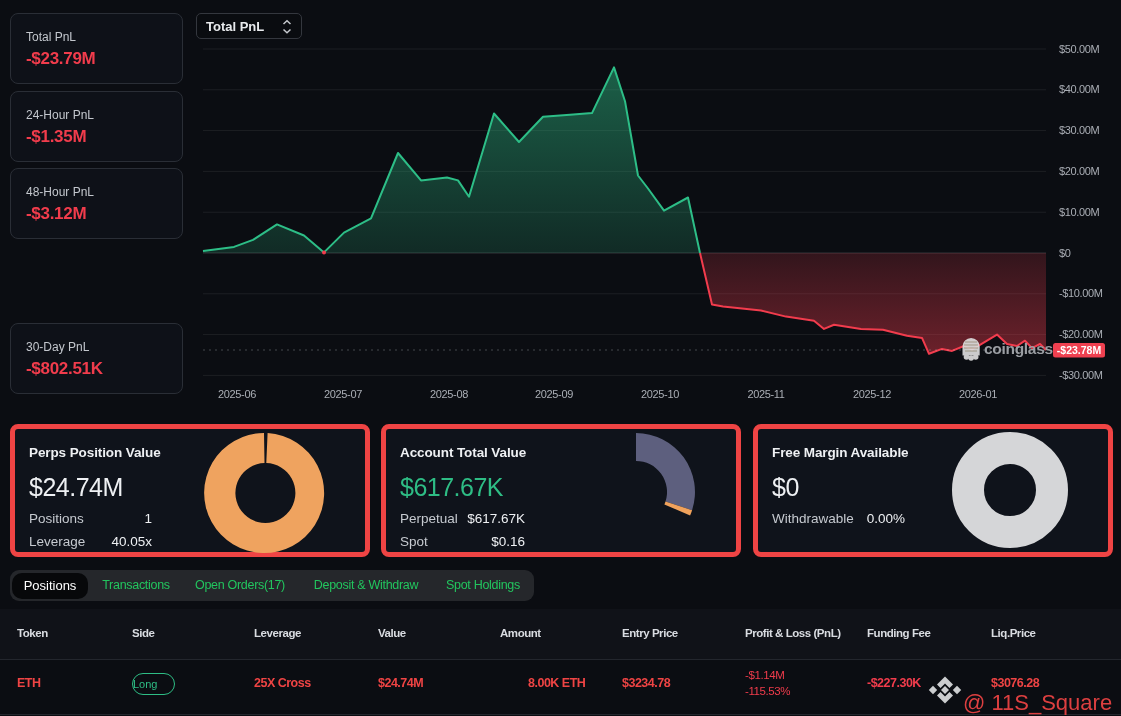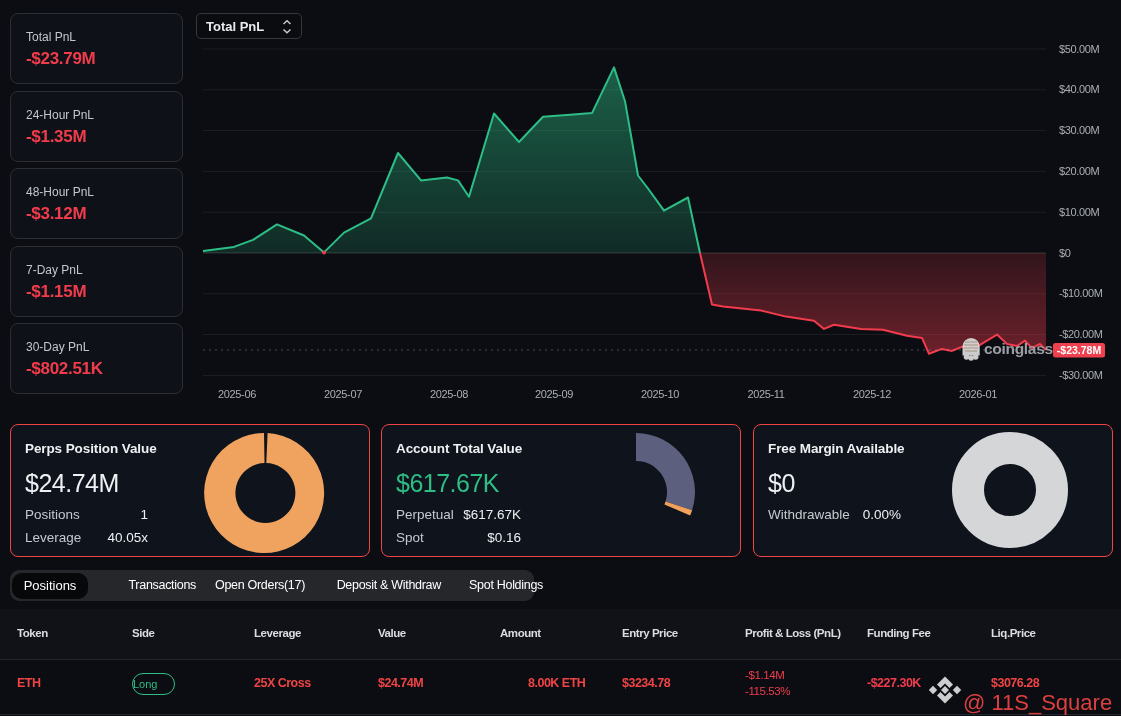--- a/index.html
+++ b/index.html
@@ -2,27 +2,27 @@
 <html><head><meta charset="utf-8">
 <style>
 *{margin:0;padding:0;box-sizing:border-box}
 html,body{width:1121px;height:716px;background:#0b0d12;font-family:"Liberation Sans",sans-serif;overflow:hidden}
 .page{position:relative;width:1121px;height:716px}
 .lcard{position:absolute;left:10px;width:173px;height:71px;background:#0e1118;border:1px solid #2a2e36;border-radius:8px}
 .llab{position:absolute;left:15px;top:16px;font-size:12px;color:#c3c7cd}
 .lval{position:absolute;left:15px;top:35px;font-size:17px;font-weight:bold;color:#f13c4c;letter-spacing:-0.3px}
 .sel{position:absolute;left:196px;top:13px;width:106px;height:26px;background:#0a0c10;border:1px solid #34373e;border-radius:5px}
 .sel span{position:absolute;left:9px;top:0;line-height:25px;font-size:13px;font-weight:bold;color:#e8eaed}
-.mcard{position:absolute;top:424px;height:133px;background:#0f131b;border:1px solid #ef4444;border-radius:8px}
+.mcard{position:absolute;top:424px;height:133px;background:#0f131b;border:5px solid #ef4444;border-radius:8px}
 .mtitle{position:absolute;left:14px;top:16px;font-size:13.5px;font-weight:bold;color:#eef0f3;letter-spacing:-0.1px}
 .mval{position:absolute;left:14px;top:44px;font-size:25px;color:#eef0f3;letter-spacing:-0.5px}
 .mrow{position:absolute;left:14px;font-size:13.5px;color:#c6cad0}
 .mrowv{position:absolute;font-size:13.5px;color:#eef0f3;text-align:right}
 .tabbar{position:absolute;left:10px;top:570px;width:524px;height:31px;background:#25272b;border-radius:9px}
-.tab{position:absolute;top:0;height:31px;line-height:31px;font-size:12.5px;color:#ffffff;text-align:right;letter-spacing:-0.3px}
+.tab{position:absolute;top:0;height:31px;line-height:31px;font-size:12.5px;color:#22c55e;text-align:center;letter-spacing:-0.3px}
 .tabact{position:absolute;left:2px;top:2.5px;width:76px;height:26px;line-height:26px;background:#07080a;border-radius:10px;font-size:13px;color:#fff;text-align:center}
 .thband{position:absolute;left:0;top:609px;width:1121px;height:51px;background:#101218}
 .th{position:absolute;top:627px;font-size:11.5px;font-weight:bold;color:#d9dce1;letter-spacing:-0.45px}
 .divline{position:absolute;left:0;width:1121px;height:1px;background:#23262d}
 .td{position:absolute;top:676px;font-size:12.5px;font-weight:bold;color:#ef4444;letter-spacing:-0.5px}
 .red{color:#f13c4c}
 </style></head>
 <body>
 <div class="page">
 <svg width="1121" height="410" style="position:absolute;left:0;top:0">
@@ -84,24 +84,20 @@
 <div class="llab">Total PnL</div>
 <div class="lval">-$23.79M</div>
 </div>
     <div class="lcard" style="top:90.5px">
 <div class="llab">24-Hour PnL</div>
 <div class="lval">-$1.35M</div>
 </div>
     <div class="lcard" style="top:168px">
 <div class="llab">48-Hour PnL</div>
 <div class="lval">-$3.12M</div>
-</div>
-    <div class="lcard" style="top:245.5px">
-<div class="llab">7-Day PnL</div>
-<div class="lval">-$1.15M</div>
 </div>
     <div class="lcard" style="top:323px">
 <div class="llab">30-Day PnL</div>
 <div class="lval">-$802.51K</div>
 </div>
 <div class="sel">
       <span>Total PnL</span>
 <svg width="10" height="16" style="position:absolute;right:9px;top:5px">
         <path d="M1.5 5 L5 1.8 L8.5 5" fill="none" stroke="#c6c9ce" stroke-width="1.5"></path>
         <path d="M1.5 10.5 L5 13.7 L8.5 10.5" fill="none" stroke="#c6c9ce" stroke-width="1.5"></path>

